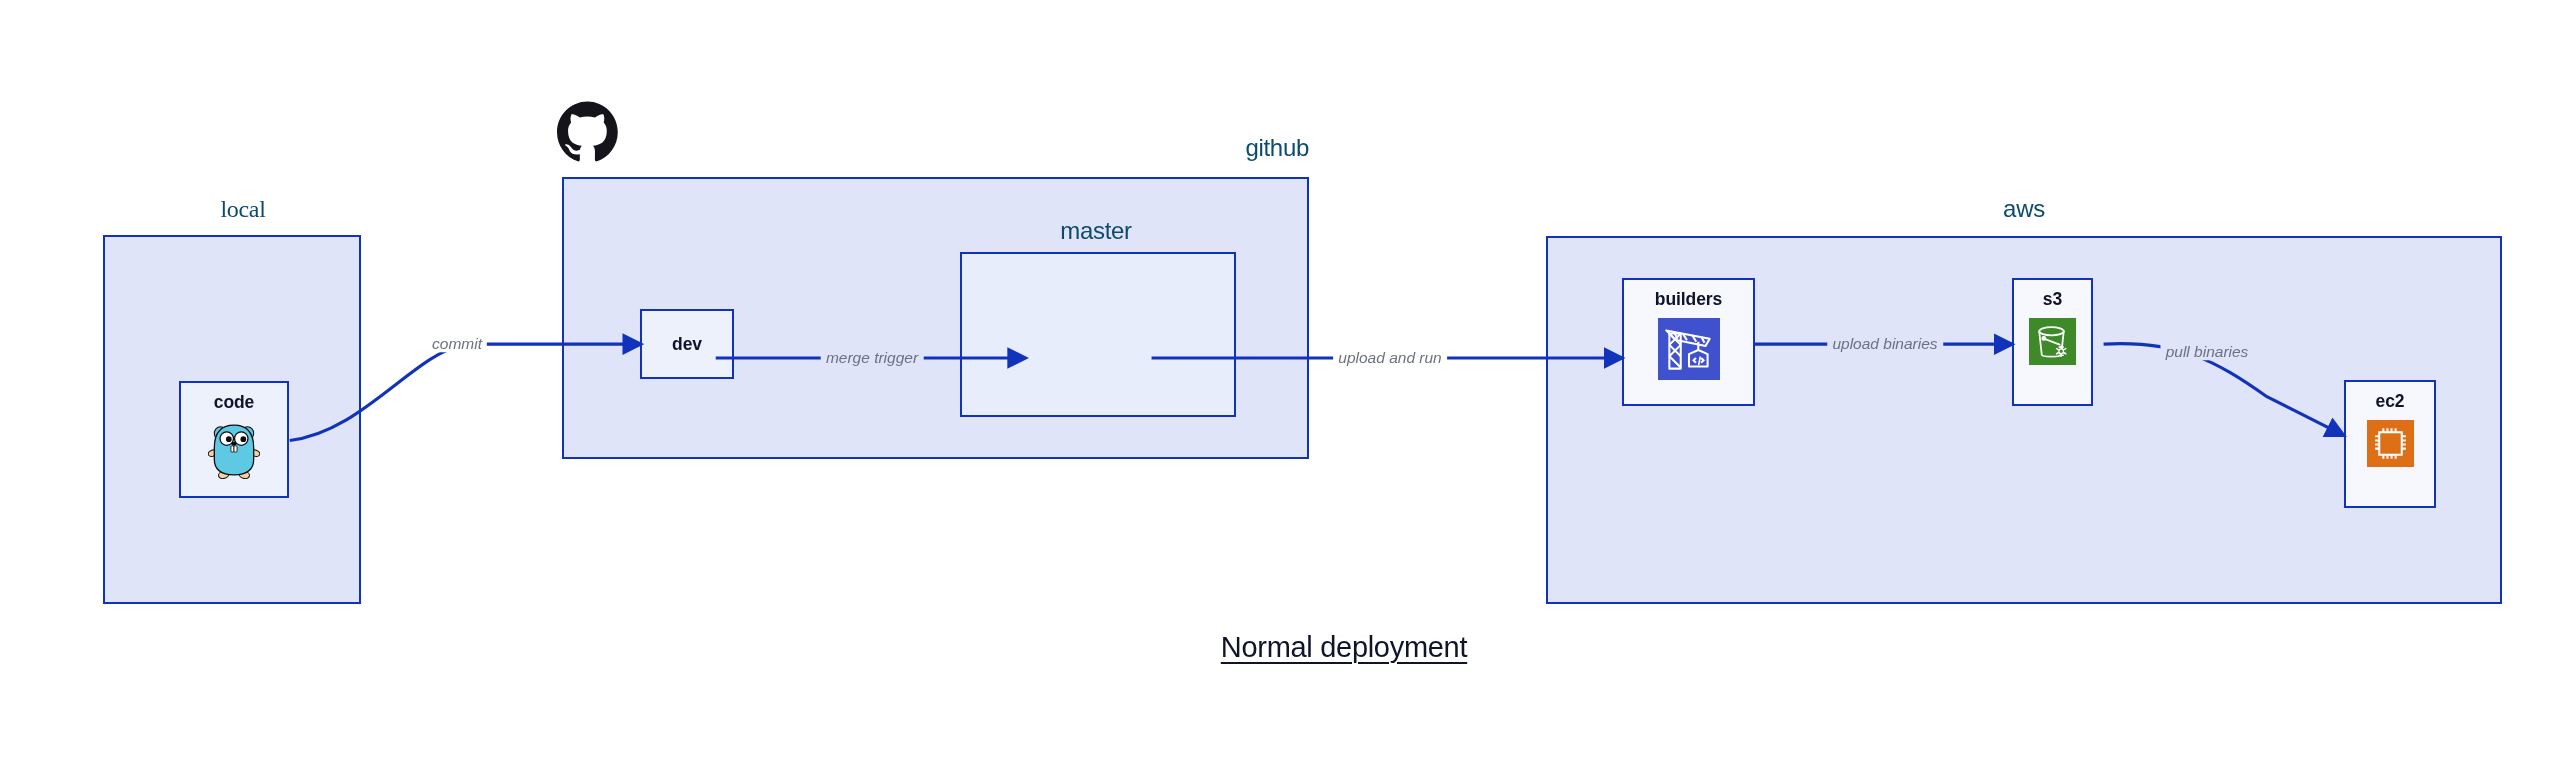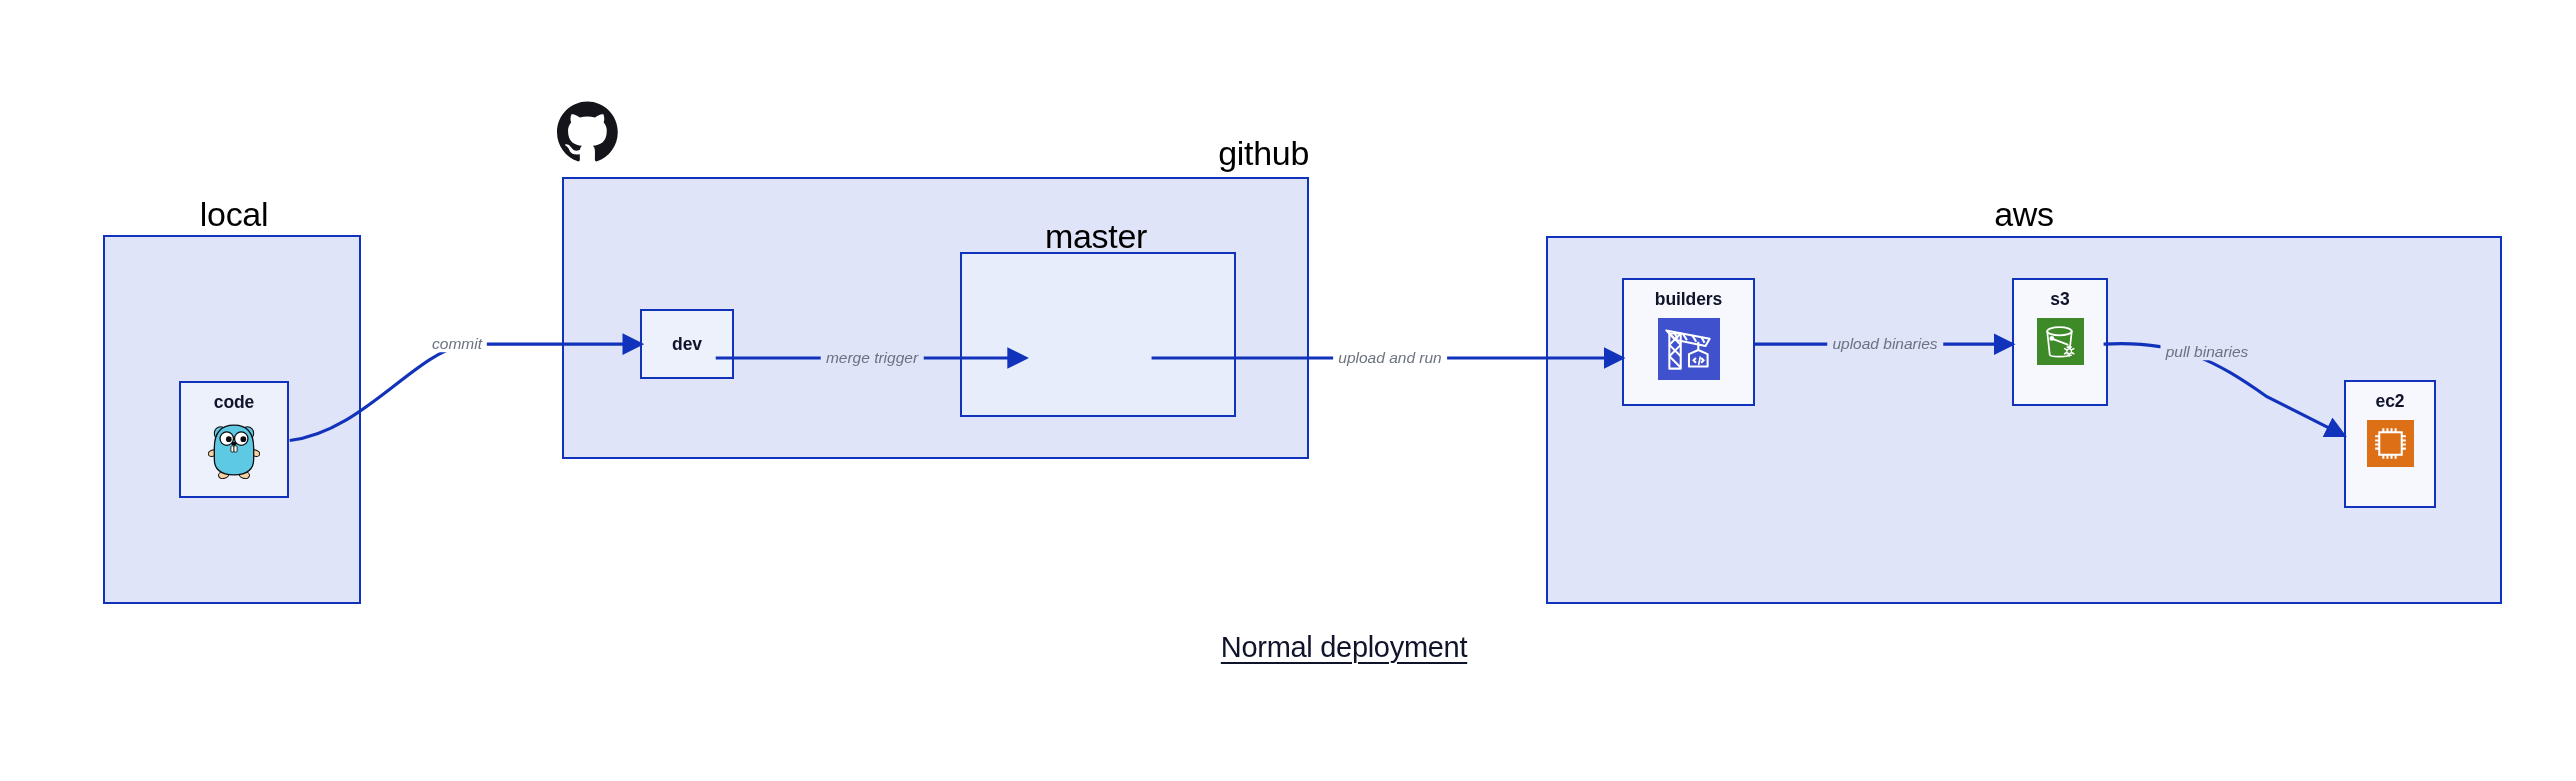--- a/index.html
+++ b/index.html
@@ -30,22 +30,22 @@
     border: 2.6px solid #1133BB;
     background: #DFE4F9;
   }
   .group.inner {
     background: #E8EDFB;
   }
 
   
   .group-title {
     position: absolute;
-    color: #000000;
-    font-size: 34px;
+    color: #0c4a6e;
+    font-size: 24px;
     font-weight: 400;
     letter-spacing: -0.3px;
     white-space: nowrap;
     line-height: 1;
   }
   .group-title.center { transform: translateX(-50%); }
   .group-title.right  { transform: translateX(-100%); }
 
   
   .node {
@@ -130,21 +130,21 @@
     top: 101px;
     width: 61px;
     height: 61px;
   }
 </style>
 </head>
 <body>
 
 <div id="stage">
 
-  <div class="group-title center" style="left:234px; top:197px;">local</div>
+  <div class="group-title center" style="left:243px; top:197px;font-family:Liberation Serif, serif;">local</div>
   <div class="group" id="grp-local" style="left:103px; top:235px; width:258px; height:369px;"></div>
 
   <div class="node" id="node-code" style="left:179px; top:381px; width:110px; height:117px;">
     <span class="node-label">code</span>
     <span class="node-icon">
       <svg width="52" height="58" viewBox="0 0 100 112">
 
         <ellipse cx="24" cy="24" rx="12" ry="13" fill="#5DC9E2" stroke="#0C0C10" stroke-width="2"></ellipse>
         <ellipse cx="76" cy="24" rx="12" ry="13" fill="#5DC9E2" stroke="#0C0C10" stroke-width="2"></ellipse>
 
@@ -208,21 +208,21 @@
         </g>
         <g fill="#FFFFFF">
           <path d="M72 76 L66 82 L72 88 L75 85 L71.5 82 L75 79 Z"></path>
           <path d="M85 76 L91 82 L85 88 L82 85 L85.5 82 L82 79 Z"></path>
           <path d="M80.5 74 L77 91 L80 91.8 L83.5 75 Z"></path>
         </g>
       </svg>
     </span>
   </div>
 
-  <div class="node white" id="node-s3" style="left:2012px; top:278px; width:96px; height:128px;">
+  <div class="node white" id="node-s3" style="left:2012px; top:278px; width:81px; height:128px;">
     <span class="node-label">s3</span>
     <span class="node-icon">
       <svg width="47" height="47" viewBox="0 0 92 92">
         <rect x="0" y="0" width="92" height="92" fill="#3F8A28"></rect>
         <g stroke="#FFFFFF" stroke-width="3.4" fill="none" stroke-linecap="round" stroke-linejoin="round">
           <ellipse cx="44" cy="26" rx="24" ry="8"></ellipse>
           <path d="M20 26 L25 72 C25 77 63 77 63 72 L68 26"></path>
           <path d="M28 40 L60 52"></path>
           <circle cx="29" cy="40" r="3" fill="#FFFFFF"></circle>
         </g>

